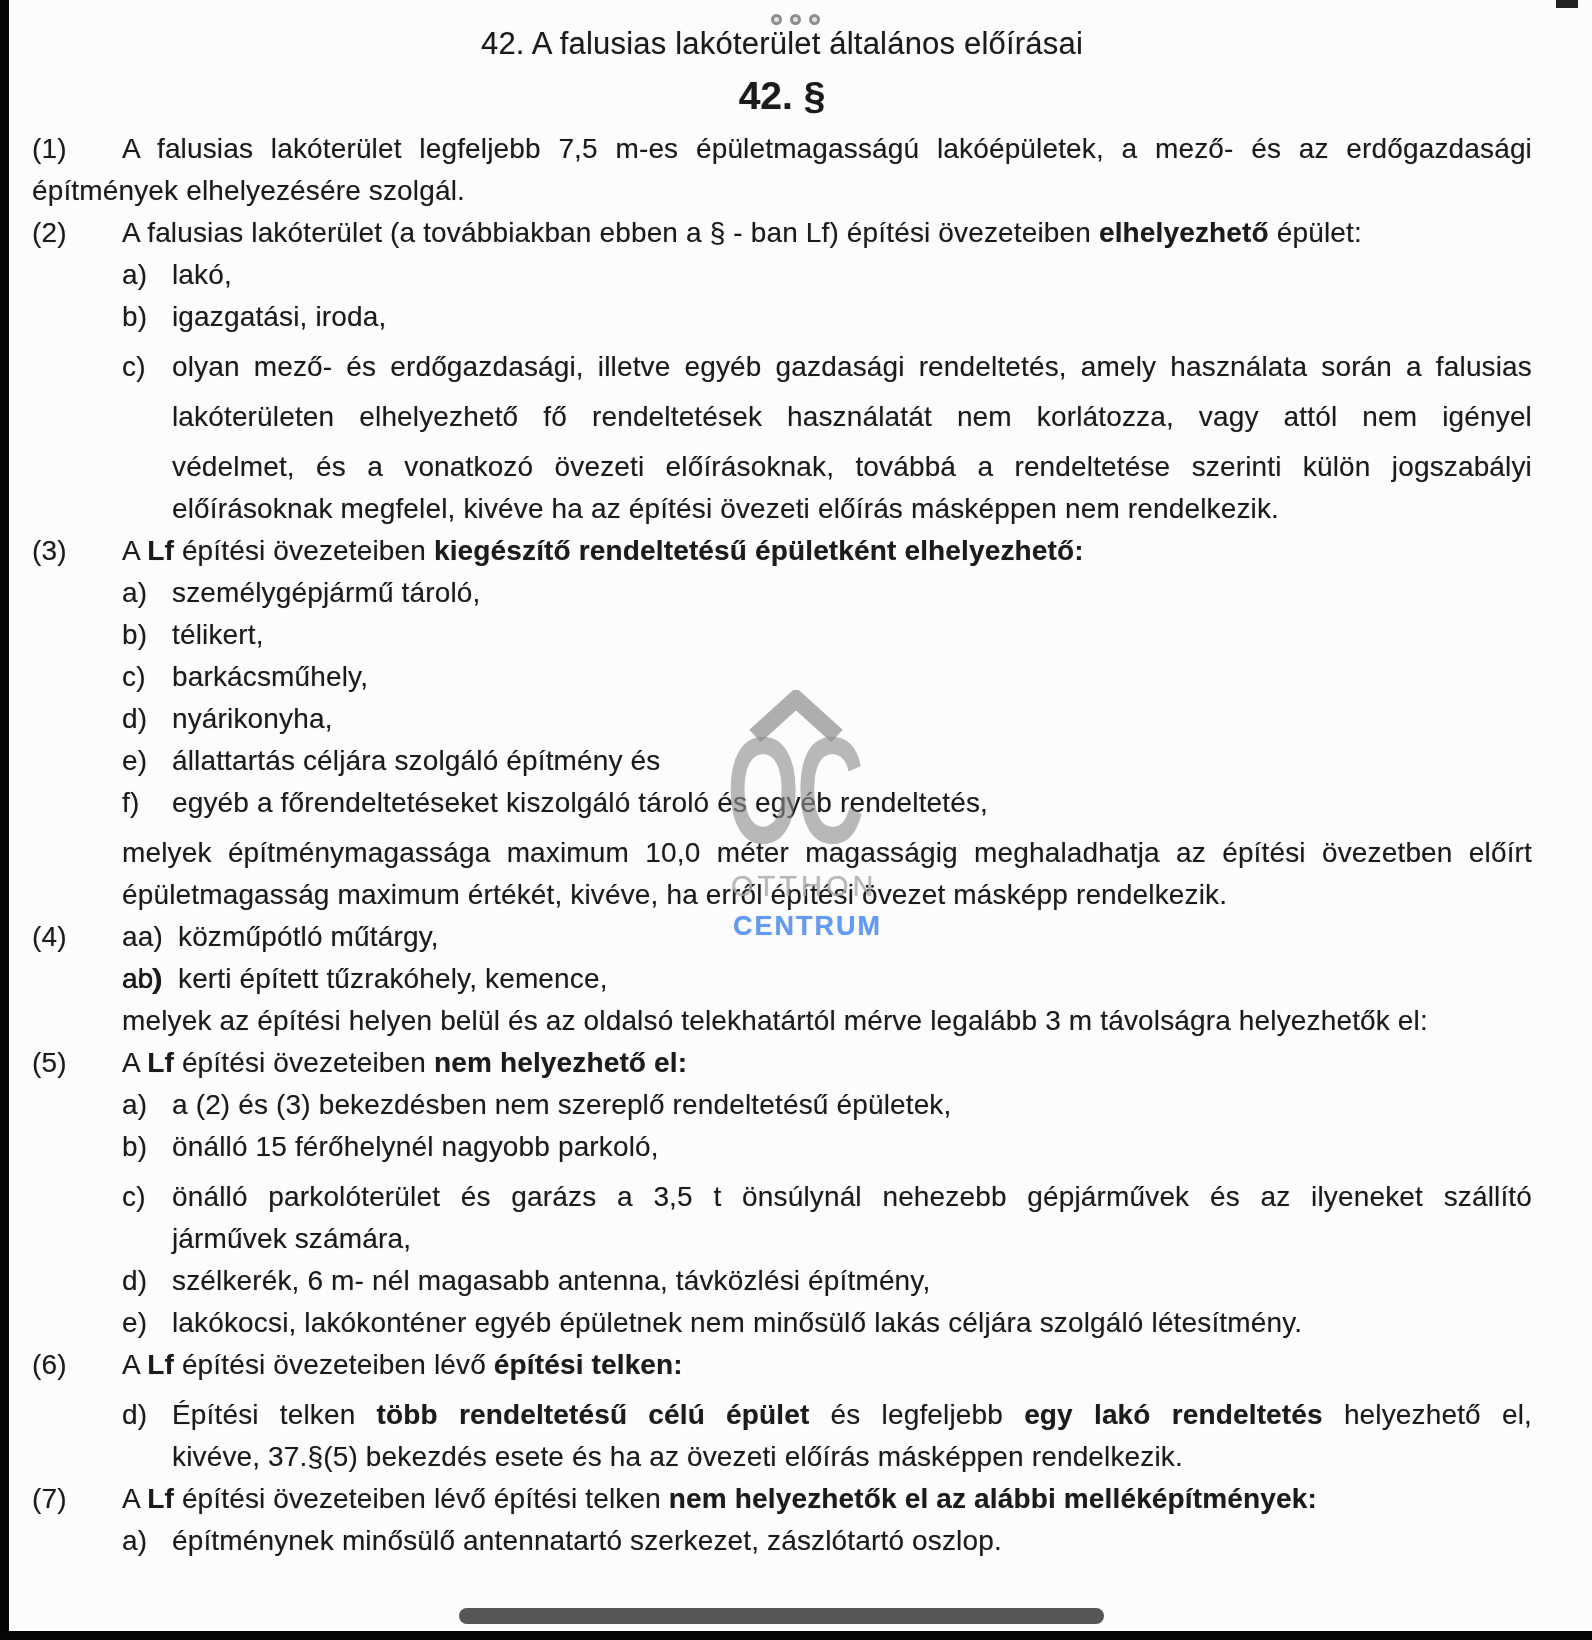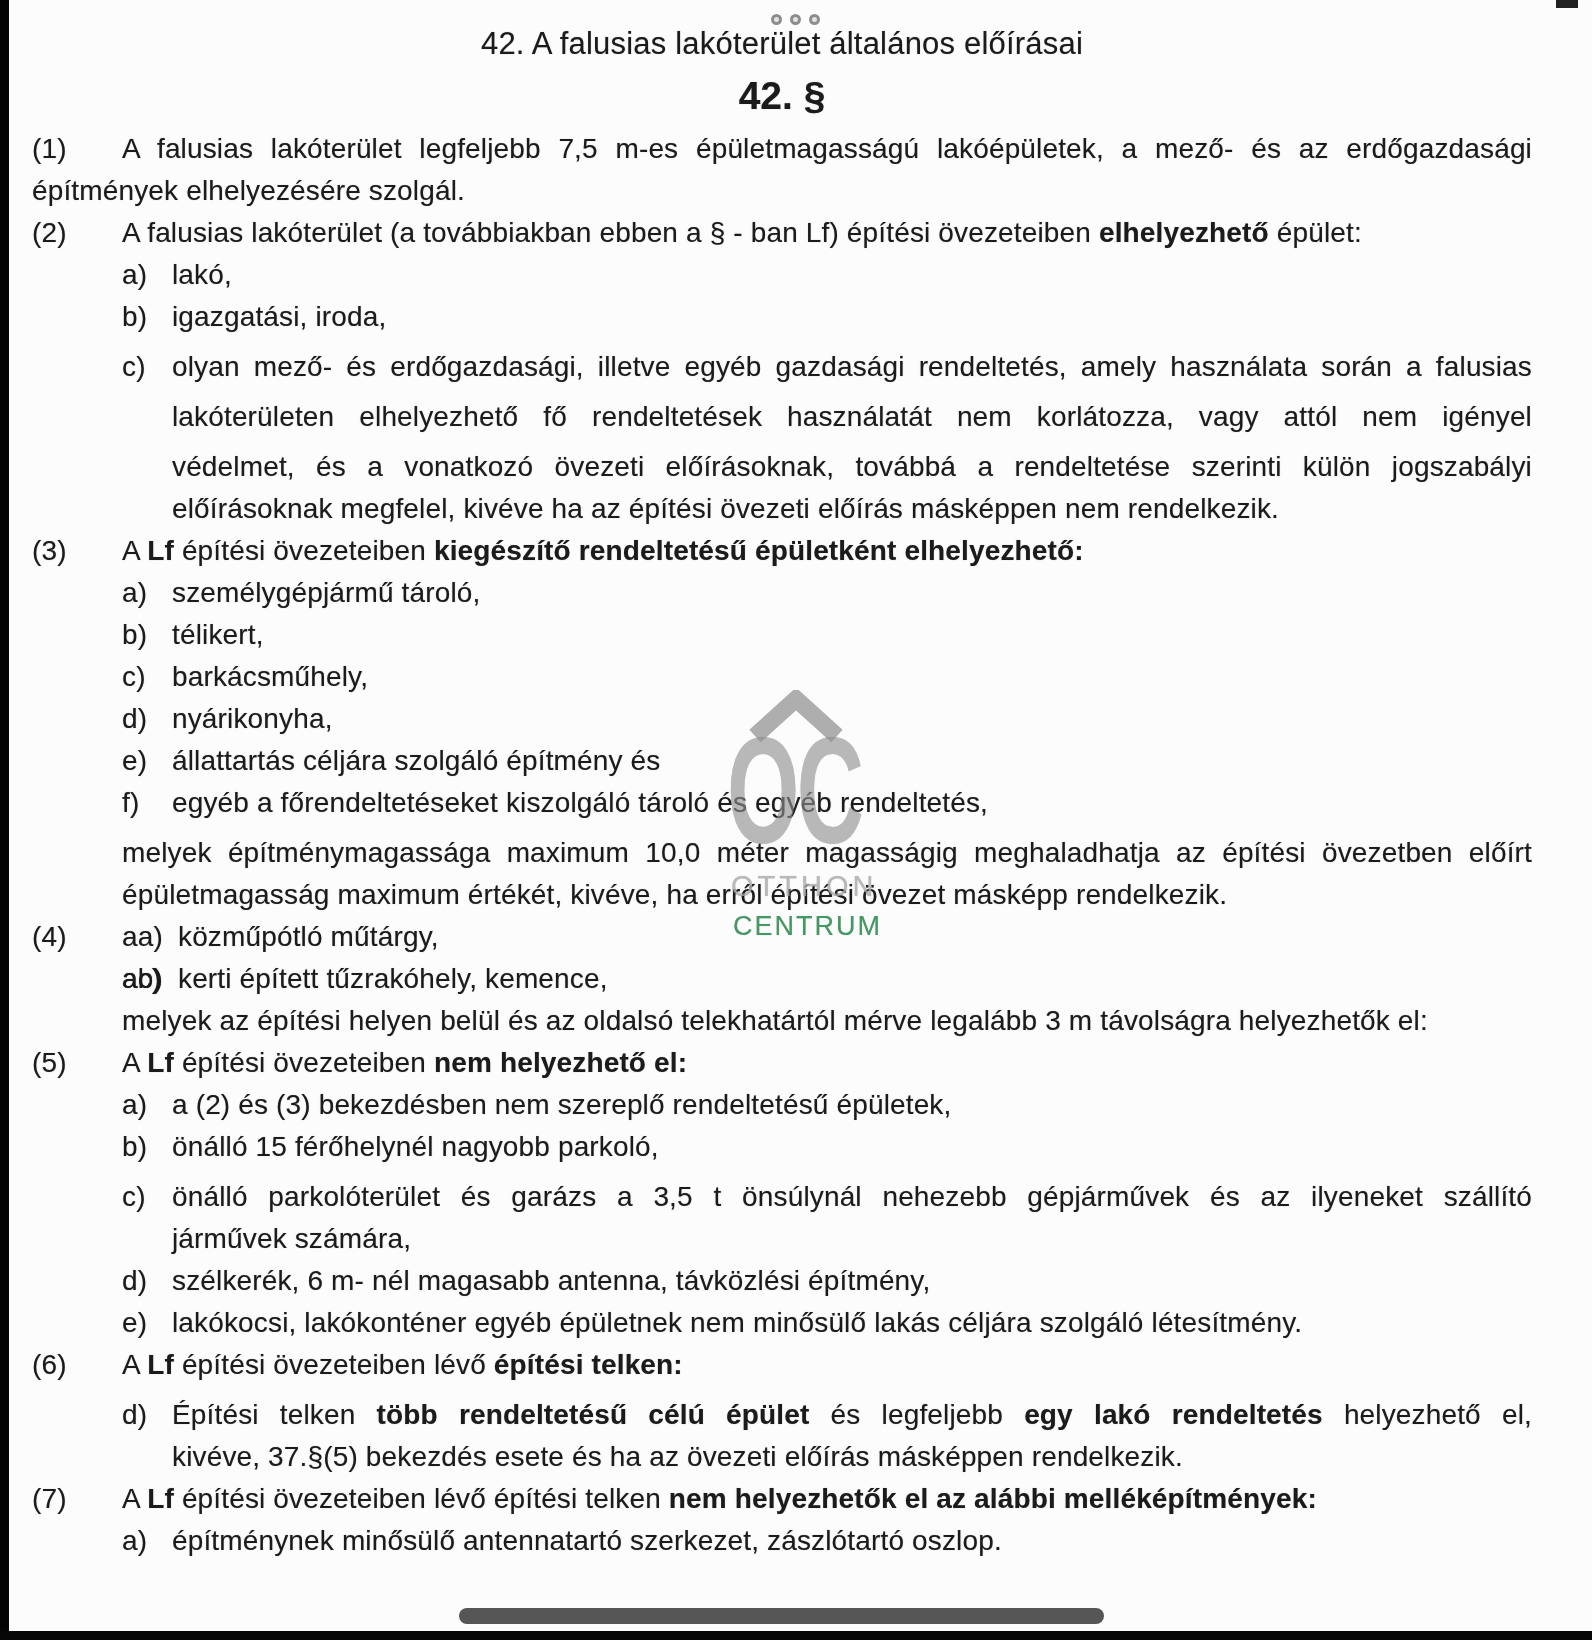--- a/index.html
+++ b/index.html
@@ -25,21 +25,21 @@
   .lab{position:absolute;left:90px;top:0;line-height:42px;}
   .stretch{text-align:justify;text-align-last:justify;margin-top:8px;}
   b{font-weight:bold;}
   
   .wm{position:absolute;pointer-events:none;z-index:5;}
   .dots{left:771px;top:14px;display:flex;gap:8px;}
   .dot{width:9px;height:9px;border-radius:50%;border:3px solid #8d8d8d;background:#e3e3e3;box-sizing:border-box;width:11px;height:11px;}
   .roof{left:746px;top:690px;opacity:.8;}
   .oc{left:727px;top:716px;font-size:150px;line-height:150px;font-weight:bold;color:#8f8f8f;opacity:.62;letter-spacing:-4px;transform:scale(.62,1);transform-origin:left top;}
   .wm-l1{left:731px;top:870px;font-size:29px;letter-spacing:4px;color:#a9a9a9;opacity:.8;font-weight:normal;}
-  .wm-l2{left:733px;top:911px;font-size:27px;letter-spacing:2px;color:#15803d;opacity:.8;font-weight:normal;}
+  .wm-l2{left:733px;top:911px;font-size:27px;letter-spacing:2px;color:#3b82f6;opacity:.8;font-weight:bold;}
   .scrollbar{position:absolute;left:459px;top:1608px;width:645px;height:16px;border-radius:8px;background:#565656;z-index:6;}
 </style>
 </head>
 <body>
 
 <div class="left-edge"></div>
 <div class="corner-artifact"></div>
 
 <div class="doc">
   <div class="h1">42. A falusias lakóterület általános előírásai</div>

